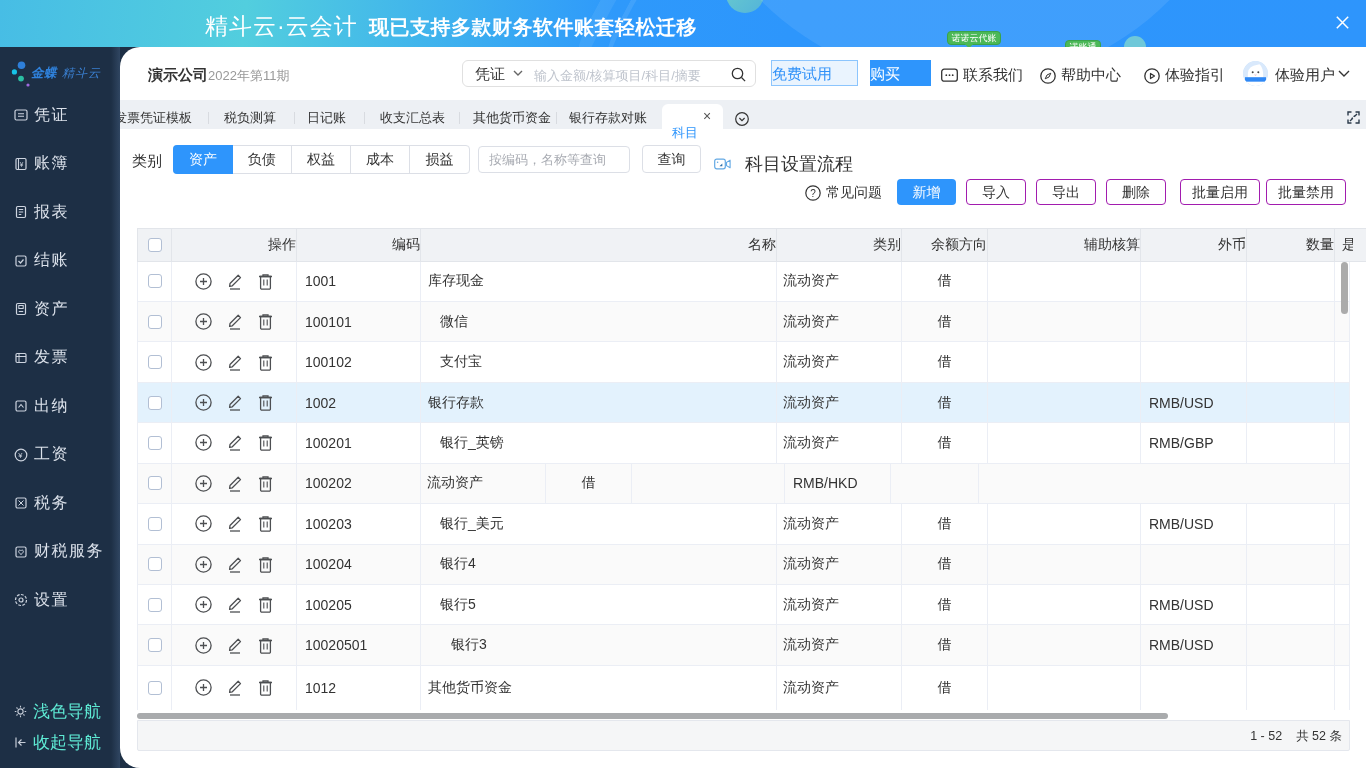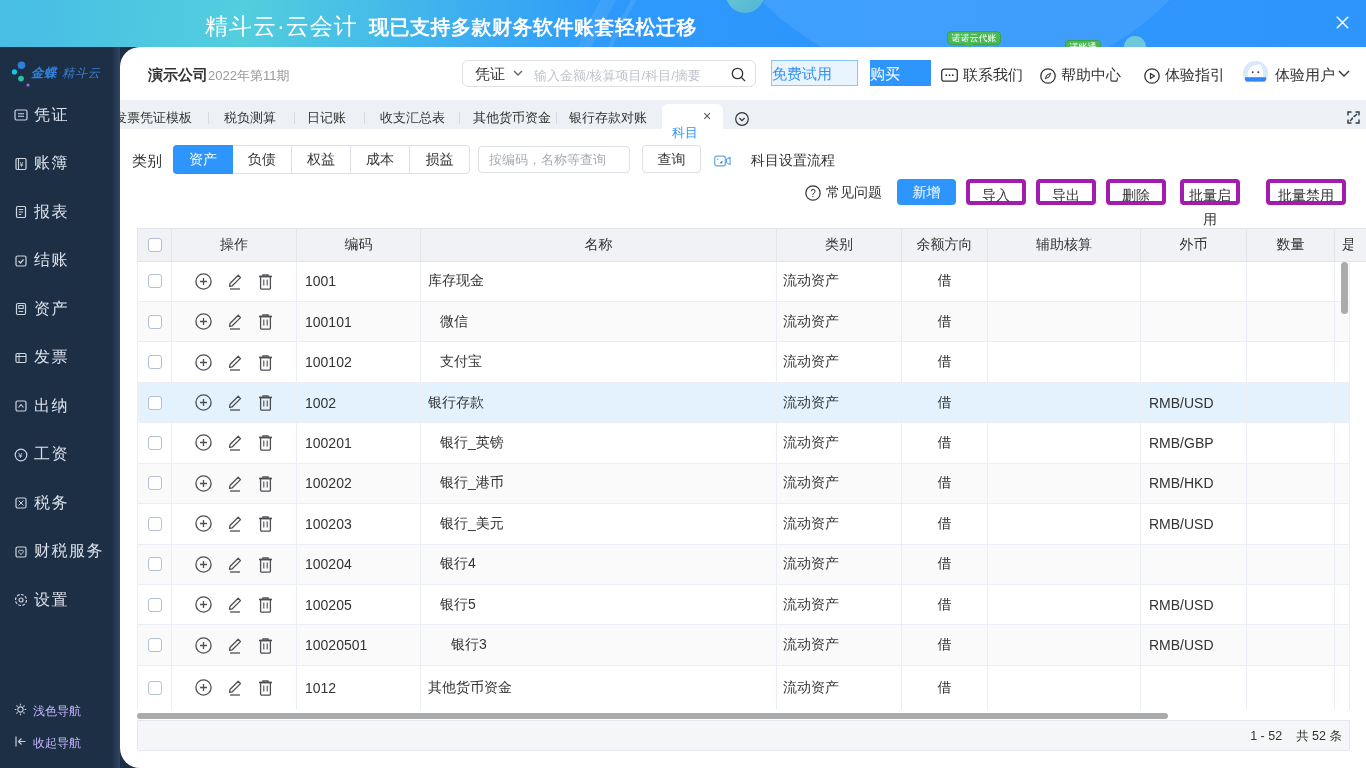--- a/index.html
+++ b/index.html
@@ -15,21 +15,21 @@
 .bt2{position:absolute;left:369px;top:14px;color:#fff;font-size:20px;font-weight:bold;letter-spacing:0.5px}
 .badge{position:absolute;background:#4bb857;border:1px solid #3aa24b;color:#fff;font-size:9px;line-height:12px;padding:0 3.5px;border-radius:4px;white-space:nowrap}
 .badge i{position:absolute;left:18px;bottom:-3px;width:6px;height:6px;background:#4bb857;transform:rotate(45deg)}
 
 .shell{position:absolute;left:0;top:47px;width:1366px;height:721px;background:#1d2f45}
 .side{position:absolute;left:0;top:47px;width:120px;height:721px;background:#1d2f45}
 .side::after{content:"";position:absolute;right:0;top:0;width:9px;height:100%;background:linear-gradient(90deg,rgba(96,128,170,0),rgba(96,128,170,.28))}
 .logo{position:absolute;left:10px;top:10px;width:110px;height:40px}
 .mitem{position:absolute;left:14px;color:#dbe1ea;font-size:16px;letter-spacing:1.5px;display:flex;align-items:center;gap:6px;height:20px}
 .mitem svg{flex:0 0 auto}
-.bitem{position:absolute;left:14px;color:#c4b5fd;font-size:12px;display:flex;gap:6px;height:16px}
+.bitem{position:absolute;left:14px;color:#5eead4;font-size:17px;display:flex;align-items:center;gap:6px;height:16px}
 
 .panel{position:absolute;left:120px;top:47px;width:1246px;height:721px;background:#fff;border-radius:20px 0 0 20px}
 
 .coname{position:absolute;left:148px;top:66px;font-size:15px;font-weight:bold;color:#333}
 .coperiod{font-size:13px;font-weight:normal;color:#999}
 .sbox{position:absolute;left:462px;top:60px;width:294px;height:27px;border:1px solid #e0e0e0;border-radius:6px;background:#fff}
 .sbox .sel{position:absolute;left:12px;top:4px;font-size:15px;color:#333}
 .sbox .chev{position:absolute;left:50px;top:9px}
 .sbox .ph{position:absolute;left:71px;top:6px;font-size:13px;color:#bfc4cd}
 .sbox .mag{position:absolute;left:267px;top:5px}
@@ -46,28 +46,28 @@
 .atab span{position:absolute;left:10px;top:20px;font-size:13px;color:#2e95fc}
 .atab .x{position:absolute;left:41px;top:4px;font-size:14px;color:#555}
 
 .flabel{position:absolute;left:132px;top:152px;font-size:15px;color:#333}
 .seg{position:absolute;left:173px;top:145px;width:297px;height:29px;display:flex;border:1px solid #dcdfe6;border-radius:4px;background:#fff}
 .seg div{width:59.2px;border-right:1px solid #dcdfe6;font-size:14px;color:#333;text-align:center;line-height:27px}
 .seg div:last-child{border-right:none}
 .seg .on{background:#2e95fc;color:#fff;margin:-1px 0 -1px -1px;height:29px;line-height:29px;border-radius:4px 0 0 4px;border-right:none;width:60px}
 .finput{position:absolute;left:478px;top:146px;width:152px;height:27px;border:1px solid #dcdfe6;border-radius:4px;font-size:13px;color:#a8abb2;line-height:25px;padding-left:10px}
 .qbtn{position:absolute;left:642px;top:145px;width:59px;height:28px;border:1px solid #dcdfe6;border-radius:4px;background:#fff;font-size:14px;color:#333;text-align:center;line-height:26px}
-.vflow{position:absolute;left:714px;top:152px;display:flex;align-items:center;gap:20px;font-size:14px;color:#333}
+.vflow{position:absolute;left:714px;top:152px;display:flex;align-items:center;gap:14px;font-size:18px;color:#333}
 
 .faq{position:absolute;left:805px;top:184px;display:flex;align-items:center;gap:5px;font-size:14px;color:#333}
-.abtn{position:absolute;top:179px;height:26px;border-radius:4px;font-size:14px;text-align:center;line-height:24px;border:4px solid #a21caf;background:#fff;color:#333}
+.abtn{position:absolute;top:179px;height:26px;border-radius:4px;font-size:14px;text-align:center;line-height:24px;border:1px solid #a21caf;background:#fff;color:#333}
 .abtn.blue{background:#2e95fc;border-color:#2e95fc;color:#fff;line-height:26px;border:none}
 
 .thead{position:absolute;left:137px;top:228px;width:1229px;height:33.5px;background:#f0f2f5;border:1px solid #e2e5ea;border-right:none;display:flex}
-.thead div{height:31.5px;line-height:31.5px;font-size:14px;color:#333;text-align:center;border-right:1px solid #e2e5ea;flex:0 0 auto}
+.thead div{height:31.5px;line-height:31.5px;font-size:14px;color:#333;text-align:right;border-right:1px solid #e2e5ea;flex:0 0 auto}
 .thead div:last-child{border-right:none}
 .tbody{position:absolute;left:137px;top:261.5px;width:1213px;height:448.5px;border-left:1px solid #ebeef5;border-right:1px solid #ebeef5;overflow:hidden}
 .tr{display:flex;height:40.45px;border-bottom:1px solid #ebeef5;background:#fff}
 .tr.alt{background:#fafafa}
 .tr.hl{background:#e3f2fd}
 .tr>div{height:100%;border-right:1px solid #ebeef5;flex:0 0 auto;font-size:14px;color:#333;display:flex;align-items:center}
 .c-cb{width:34px;justify-content:center}
 .c-op{width:125px;justify-content:center;gap:15px}
 .c-code{width:124px;padding-left:8px;font-size:15px}
 .c-name{width:356px;padding-left:7px}
@@ -283,21 +283,21 @@
     <svg width="16" height="16" viewBox="0 0 16 16">
         <circle cx="8" cy="8" r="7.2" stroke="#333" stroke-width="1.2" fill="none"></circle>
         <text x="8" y="11.5" font-size="10" text-anchor="middle" fill="#333">?</text>
       </svg>
     <span>常见问题</span>
   </div>
   <div class="abtn blue" style="left:897px;width:59px">新增</div>
   <div class="abtn" style="left:966px;width:60px">导入</div>
   <div class="abtn" style="left:1036px;width:60px">导出</div>
   <div class="abtn" style="left:1106px;width:60px">删除</div>
-  <div class="abtn" style="left:1180px;width:60px">批量启用</div>
+  <div class="abtn" style="left:1180px;width:80px">批量启用</div>
   <div class="abtn" style="left:1266px;width:80px">批量禁用</div>
 
   <div class="thead">
     <div style="width:34px;display:flex;align-items:center;justify-content:center">
         <span class="cb"></span>
       </div>
     <div style="width:125px">操作</div>
     <div style="width:124px">编码</div>
     <div style="width:356px">名称</div>
     <div style="width:125px">类别</div>
@@ -462,21 +462,20 @@
             <path d="M3 10.5L11.2 2.3l2.3 2.3L5.3 12.8 2.6 13.4z" stroke="#4d4f52" stroke-width="1.3" fill="none" stroke-linejoin="round"></path>
             <path d="M3 16h10" stroke="#4d4f52" stroke-width="1.3"></path>
           </svg>
 <svg width="15" height="17" viewBox="0 0 15 17">
             <path d="M1 3.5h13M5 3.5V1.8h5v1.7" stroke="#4d4f52" stroke-width="1.3" fill="none"></path>
             <path d="M2.6 3.5h9.8V15a1.2 1.2 0 0 1-1.2 1.2H3.8A1.2 1.2 0 0 1 2.6 15z" stroke="#4d4f52" stroke-width="1.3" fill="none"></path>
             <path d="M5.8 6.5v6M9.2 6.5v6" stroke="#4d4f52" stroke-width="1.1"></path>
           </svg>
         </div>
         <div class="c-code">100202</div>
-        <div class="c-name ind1">银行_港币</div>
         <div class="c-cat">流动资产</div>
         <div class="c-dir">借</div>
         <div class="c-aux"></div>
         <div class="c-fx">RMB/HKD</div>
         <div class="c-qty"></div>
         <div class="c-last"></div>
       </div>
       <div class="tr">
         <div class="c-cb">
           <span class="cb"></span>

